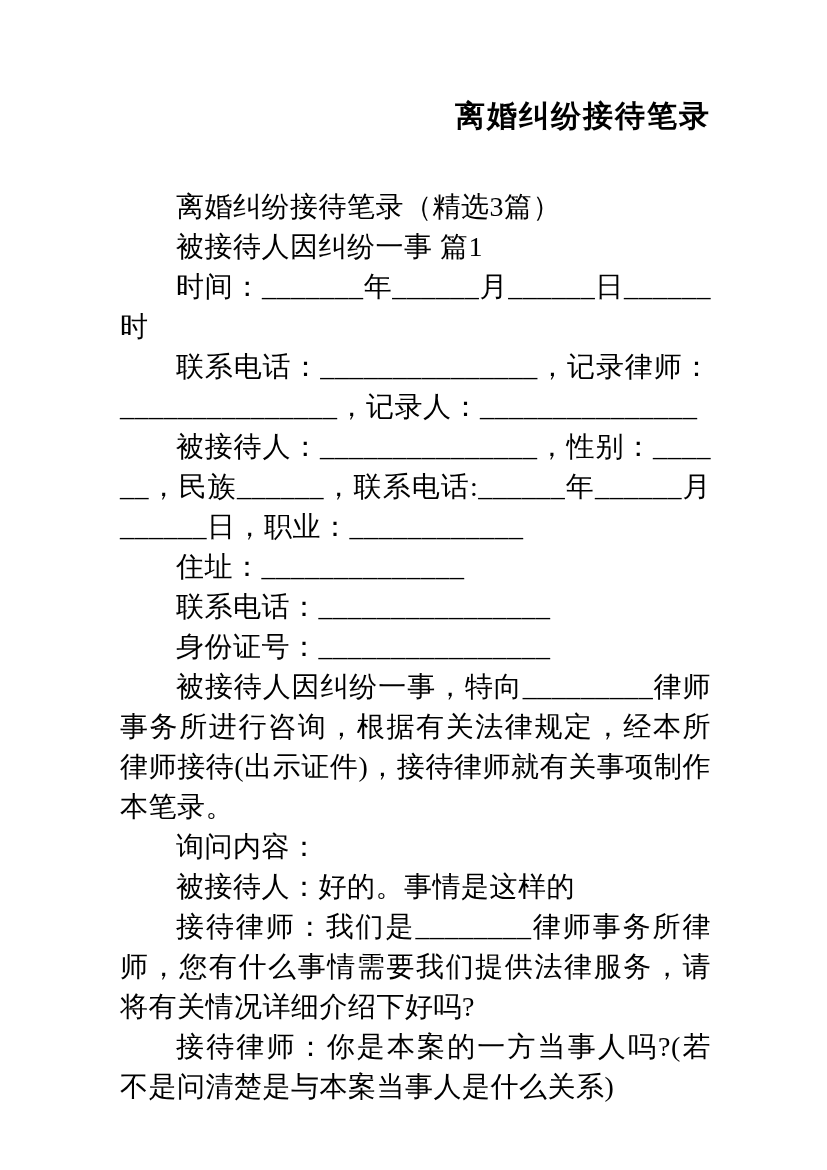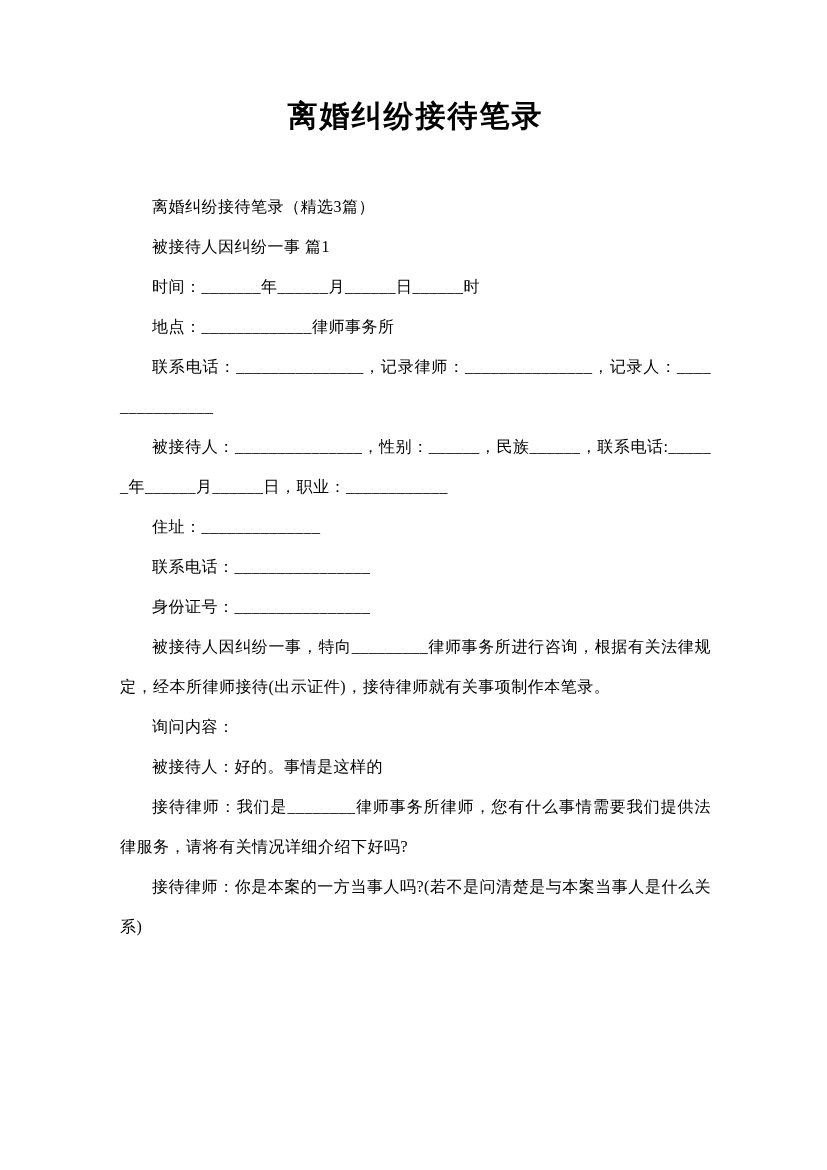--- a/index.html
+++ b/index.html
@@ -13,49 +13,48 @@
     min-height: 1170px;
     margin: 0 auto;
     background: #ffffff;
     box-sizing: border-box;
     padding: 96px 116px 60px 120px;
     font-family: "Liberation Serif", "DejaVu Serif", serif;
     color: #000000;
   }
   .doc-title {
     margin: 0 0 52px 0;
-    text-align: center;
+    text-align: right;
     font-size: 30px;
     font-weight: bold;
     letter-spacing: 2px;
     line-height: 1.3;
     font-family: "Liberation Serif", "DejaVu Serif", serif;
   }
   .doc-body p {
     margin: 0;
     padding: 0;
-    font-size: 16px;
+    font-size: 28px;
     line-height: 40px;
     text-indent: 2em;
     text-align: justify;
     word-break: break-all;
     letter-spacing: 0.5px;
   }
 </style>
 </head>
 <body>
 
 <div class="page">
   <h1 class="doc-title">离婚纠纷接待笔录</h1>
 
   <div class="doc-body">
     <p>离婚纠纷接待笔录（精选3篇）</p>
     <p>被接待人因纠纷一事 篇1</p>
     <p>时间：_______年______月______日______时</p>
-    <p>地点：_____________律师事务所</p>
     <p>联系电话：_______________，记录律师：_______________，记录人：_______________</p>
     <p>被接待人：_______________，性别：______，民族______，联系电话:______年______月______日，职业：____________</p>
     <p>住址：______________</p>
     <p>联系电话：________________</p>
     <p>身份证号：________________</p>
     <p>被接待人因纠纷一事，特向_________律师事务所进行咨询，根据有关法律规定，经本所律师接待(出示证件)，接待律师就有关事项制作本笔录。</p>
     <p>询问内容：</p>
     <p>被接待人：好的。事情是这样的</p>
     <p>接待律师：我们是________律师事务所律师，您有什么事情需要我们提供法律服务，请将有关情况详细介绍下好吗?</p>
     <p>接待律师：你是本案的一方当事人吗?(若不是问清楚是与本案当事人是什么关系)</p>

